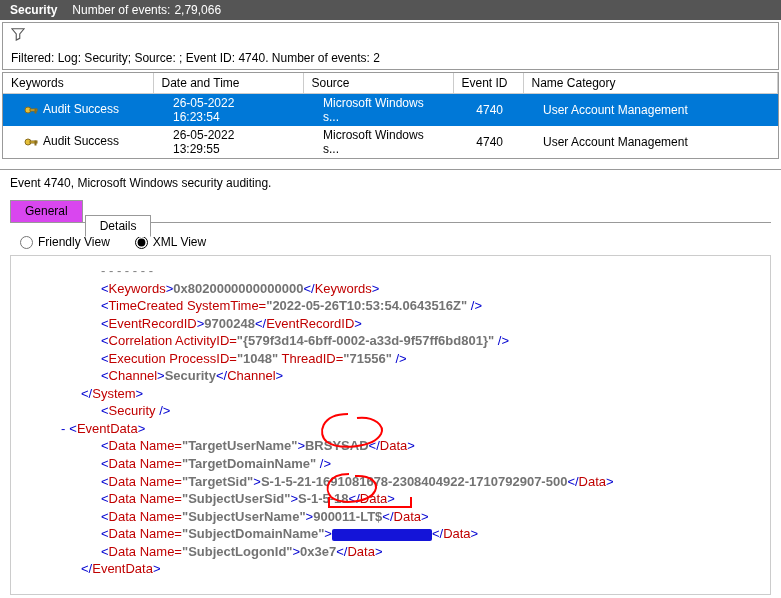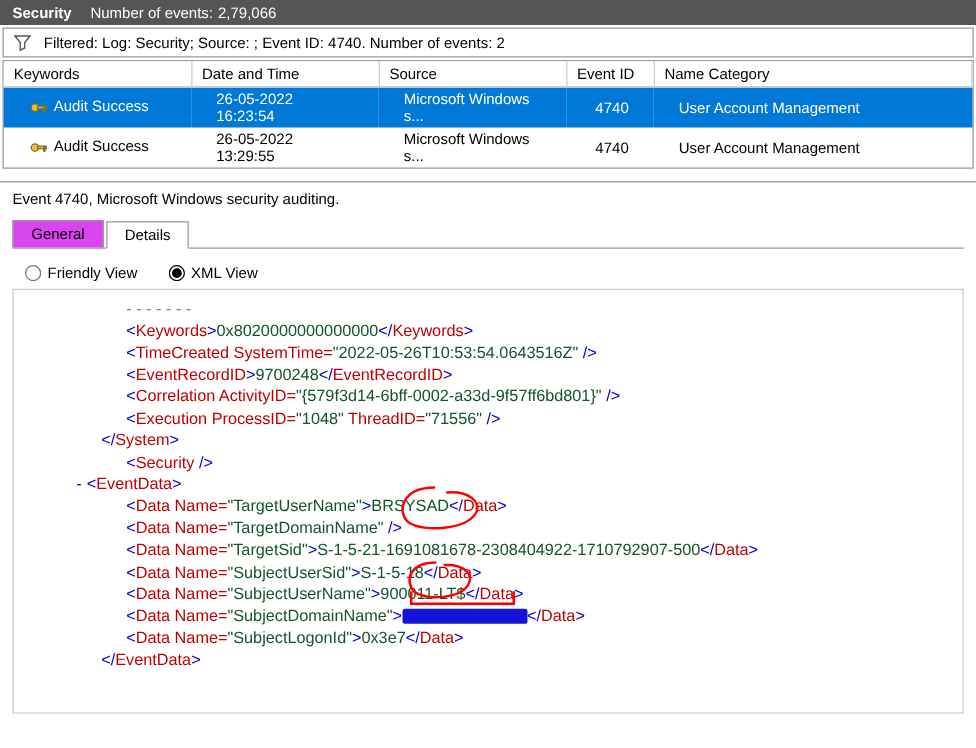--- a/index.html
+++ b/index.html
@@ -1,40 +1,40 @@
 <!DOCTYPE html>
 <html><head>
   <meta charset="utf-8">
   <style>
     * { margin:0; padding:0; box-sizing:border-box; }
     body { font-family:'Segoe UI', Tahoma, sans-serif; font-size:12px; background:#fff; color:#000; width:781px; }
     .titlebar { background:#555; color:#fff; padding:3px 10px; display:flex; align-items:center; }
     .titlebar .title { font-weight:bold; margin-right:15px; }
-    .filterbar { background:#fff; border:1px solid #999; margin:2px; padding:4px 8px; display:flex; align-items:center; gap:10px; }
+    .filterbar { background:#fff; border:1px solid #999; margin:2px; padding:4px 8px; display:flex; gap:10px;flex-direction:column; }
     .funnel-icon { width:14px; height:14px; }
     .grid-wrapper { border:1px solid #999; margin:2px; }
     table.grid { width:100%; border-collapse:collapse; }
     table.grid th { background:#fff; text-align:left; padding:3px 8px; font-weight:normal; border-right:1px solid #ccc; border-bottom:1px solid #ccc; }
     table.grid td { padding:2px 20px; }
     tr.selected td { background:#0078d7; color:#fff; }
     .key-icon { width:16px; height:16px; vertical-align:middle; margin-right:4px; display:inline-block; }
     .splitter { height:8px; background:#fff; }
     .details-panel { border-top:1px solid #999; padding:6px 10px 0 10px; }
     .details-heading { margin-bottom:10px; }
     .tabs { display:flex; border-bottom:1px solid #999; margin-bottom:6px; }
     .tab { padding:3px 14px; border:1px solid #999; border-bottom:none; background:#d946ef; cursor:pointer; margin-right:2px; font-size:12px; }
-    .tab.active { background:#fff; border-bottom:1px solid #fff; position:relative; top:1px; }
+    .tab.active { background:#fff; border-bottom:1px solid #fff; position:relative; top:15px; }
     .view-opts { display:flex; gap:25px; padding:6px 10px; }
     .view-opts label { display:flex; align-items:center; gap:5px; cursor:pointer; }
     input[type=radio] { accent-color:#000; }
     .xml-view { font-family:'Segoe UI', Tahoma, sans-serif; font-size:13px; border:1px solid #ccc; padding:6px 10px 20px 10px; overflow:auto; line-height:1.35; height:340px; }
     .xml-line { white-space:nowrap; }
     .t-blue { color:#0000d0; }
     .t-red { color:#c00000; }
-    .t-black { color:#14532d; font-weight:normal; }
+    .t-black { color:#737373; font-weight:bold; }
     .t-gray { color:#808080; }
     .ind1 { margin-left:40px; }
     .ind2 { margin-left:60px; }
     .ind3 { margin-left:80px; }
     .toggle { color:#0000d0; cursor:pointer; margin-right:4px; user-select:none; }
     .redact { display:inline-block; background:#1414d8; height:12px; vertical-align:middle; border-radius:2px; }
     .annot { position:relative; }
     .annot svg { position:absolute; pointer-events:none; }
   </style>
 </head>
@@ -124,20 +124,21 @@
     <svg style="left:316px;top:237px;width:86px;height:18px;" viewBox="0 0 86 18">
         <path d="M2 4 L2 14 L84 14 L84 4" fill="none" stroke="#ff0000" stroke-width="2"></path>
       </svg>
 
     <div class="xml-line ind3"><span class="t-gray">- - - - - - -</span></div>
     <div class="xml-line ind3"><span class="t-blue">&lt;</span><span class="t-red">Keywords</span><span class="t-blue">&gt;</span><span class="t-black">0x8020000000000000</span><span class="t-blue">&lt;/</span><span class="t-red">Keywords</span><span class="t-blue">&gt;</span></div>
     <div class="xml-line ind3"><span class="t-blue">&lt;</span><span class="t-red">TimeCreated</span> <span class="t-red">SystemTime=</span><span class="t-black">"2022-05-26T10:53:54.0643516Z"</span> <span class="t-blue">/&gt;</span></div>
     <div class="xml-line ind3"><span class="t-blue">&lt;</span><span class="t-red">EventRecordID</span><span class="t-blue">&gt;</span><span class="t-black">9700248</span><span class="t-blue">&lt;/</span><span class="t-red">EventRecordID</span><span class="t-blue">&gt;</span></div>
     <div class="xml-line ind3"><span class="t-blue">&lt;</span><span class="t-red">Correlation</span> <span class="t-red">ActivityID=</span><span class="t-black">"{579f3d14-6bff-0002-a33d-9f57ff6bd801}"</span> <span class="t-blue">/&gt;</span></div>
     <div class="xml-line ind3"><span class="t-blue">&lt;</span><span class="t-red">Execution</span> <span class="t-red">ProcessID=</span><span class="t-black">"1048"</span> <span class="t-red">ThreadID=</span><span class="t-black">"71556"</span> <span class="t-blue">/&gt;</span></div>
+    <div class="xml-line ind3"><span class="t-blue">&lt;</span><span class="t-red">Channel</span><span class="t-blue">&gt;</span><span class="t-black">Security</span><span class="t-blue">&lt;/</span><span class="t-red">Channel</span><span class="t-blue">&gt;</span></div>
     <div class="xml-line ind2"><span class="t-blue">&lt;/</span><span class="t-red">System</span><span class="t-blue">&gt;</span></div>
     <div class="xml-line ind3"><span class="t-blue">&lt;</span><span class="t-red">Security</span> <span class="t-blue">/&gt;</span></div>
     <div class="xml-line ind1"><span class="toggle">-</span><span class="t-blue">&lt;</span><span class="t-red">EventData</span><span class="t-blue">&gt;</span></div>
 
     <div class="xml-line ind3"><span class="t-blue">&lt;</span><span class="t-red">Data</span> <span class="t-red">Name=</span><span class="t-black">"TargetUserName"</span><span class="t-blue">&gt;</span><span class="t-black">BRSYSAD</span><span class="t-blue">&lt;/</span><span class="t-red">Data</span><span class="t-blue">&gt;</span></div>
     <div class="xml-line ind3"><span class="t-blue">&lt;</span><span class="t-red">Data</span> <span class="t-red">Name=</span><span class="t-black">"TargetDomainName"</span> <span class="t-blue">/&gt;</span></div>
     <div class="xml-line ind3"><span class="t-blue">&lt;</span><span class="t-red">Data</span> <span class="t-red">Name=</span><span class="t-black">"TargetSid"</span><span class="t-blue">&gt;</span><span class="t-black">S-1-5-21-1691081678-2308404922-1710792907-500</span><span class="t-blue">&lt;/</span><span class="t-red">Data</span><span class="t-blue">&gt;</span></div>
     <div class="xml-line ind3"><span class="t-blue">&lt;</span><span class="t-red">Data</span> <span class="t-red">Name=</span><span class="t-black">"SubjectUserSid"</span><span class="t-blue">&gt;</span><span class="t-black">S-1-5-18</span><span class="t-blue">&lt;/</span><span class="t-red">Data</span><span class="t-blue">&gt;</span></div>
     <div class="xml-line ind3"><span class="t-blue">&lt;</span><span class="t-red">Data</span> <span class="t-red">Name=</span><span class="t-black">"SubjectUserName"</span><span class="t-blue">&gt;</span><span class="t-black">900011-LT$</span><span class="t-blue">&lt;/</span><span class="t-red">Data</span><span class="t-blue">&gt;</span></div>
     <div class="xml-line ind3"><span class="t-blue">&lt;</span><span class="t-red">Data</span> <span class="t-red">Name=</span><span class="t-black">"SubjectDomainName"</span><span class="t-blue">&gt;</span><span class="redact" style="width:100px"></span><span class="t-blue">&lt;/</span><span class="t-red">Data</span><span class="t-blue">&gt;</span></div>

